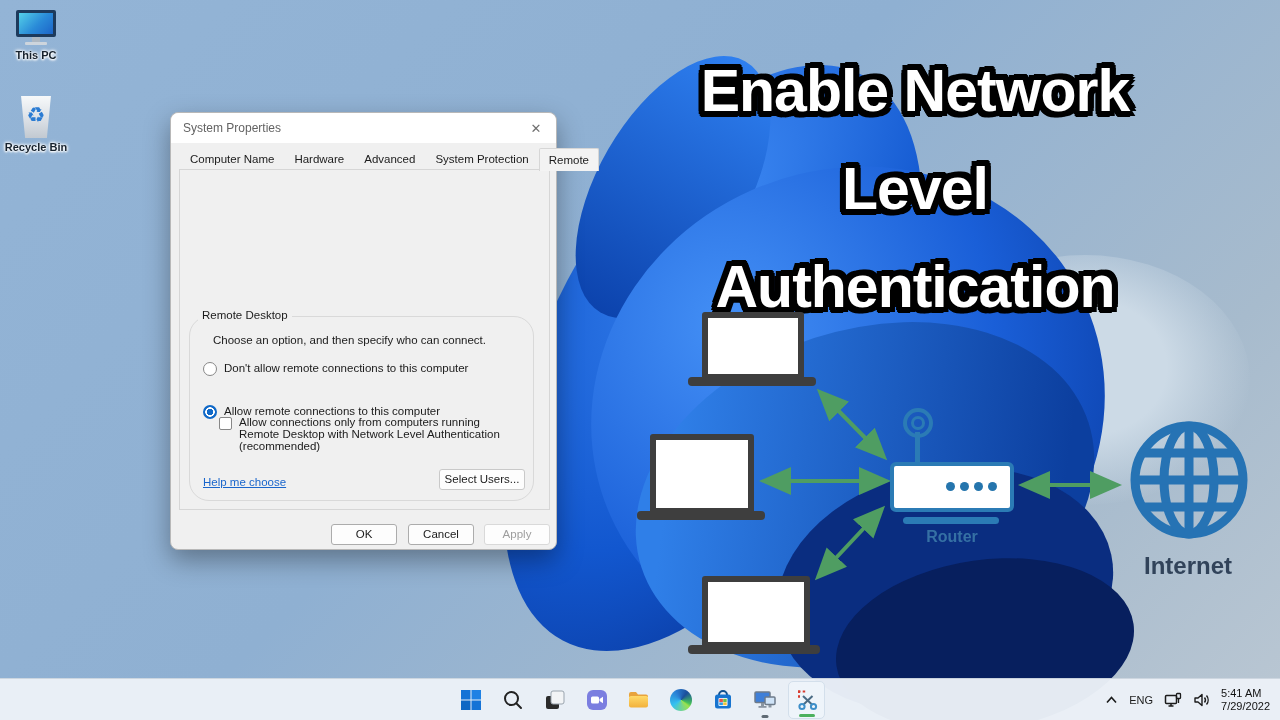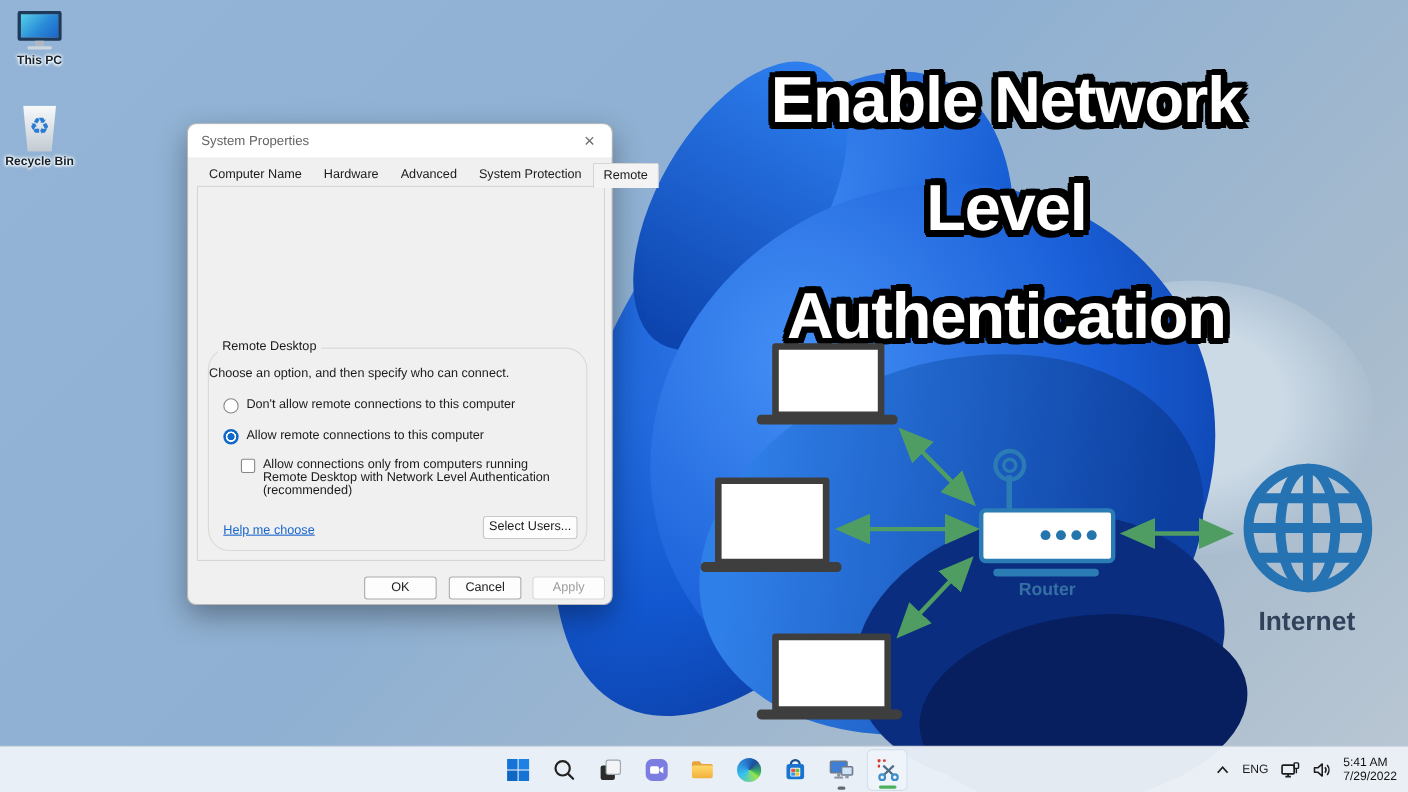--- a/index.html
+++ b/index.html
@@ -198,28 +198,28 @@
       <div class="tab">Hardware</div>
       <div class="tab">Advanced</div>
       <div class="tab">System Protection</div>
       <div class="tab active">Remote</div>
     </div>
     <div class="pane"></div>
 
 
     <div class="group g-rd">
       <span class="group-label">Remote Desktop</span>
-      <div class="ctl-row" style="left:0;top:17px;">
+      <div class="ctl-row" style="left:23px;top:17px;">
         <span>Choose an option, and then specify who can connect.</span>
       </div>
       <div class="ctl-row" style="left:13px;top:45px;">
         <span class="radio off"></span>
         <span>Don't allow remote connections to this computer</span>
       </div>
-      <div class="ctl-row" style="left:13px;top:73px;">
+      <div class="ctl-row" style="left:13px;top:88px;">
         <span class="radio on"></span>
         <span>Allow remote connections to this computer</span>
       </div>
       <div class="ctl-row" style="left:29px;top:99px;">
         <span class="cb unchecked"></span>
         <span style="width:278px;">Allow connections only from computers running Remote Desktop with Network Level Authentication (recommended)</span>
       </div>
       <div class="ctl-row" style="left:13px;top:159px;">
         <span class="dlg-link">Help me choose</span>
       </div>

